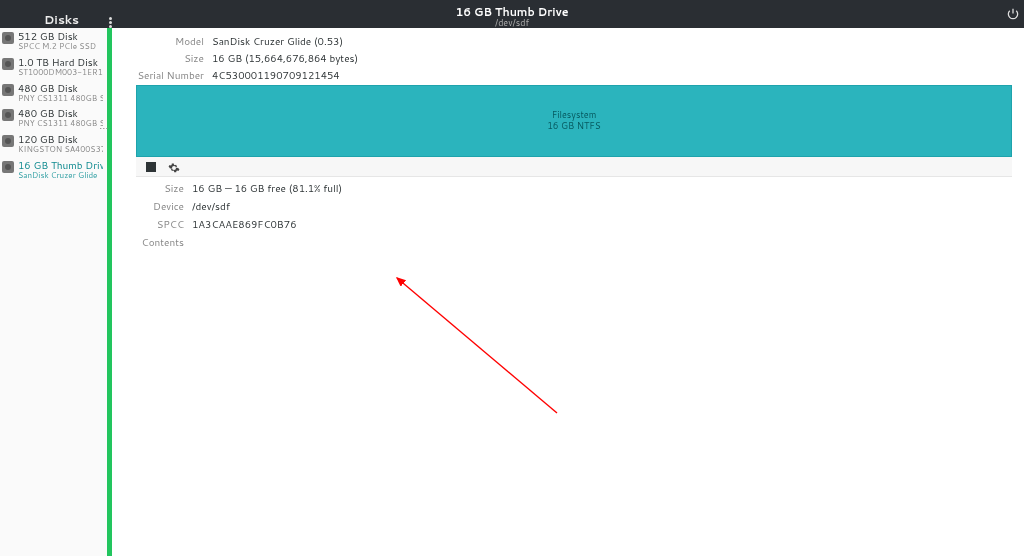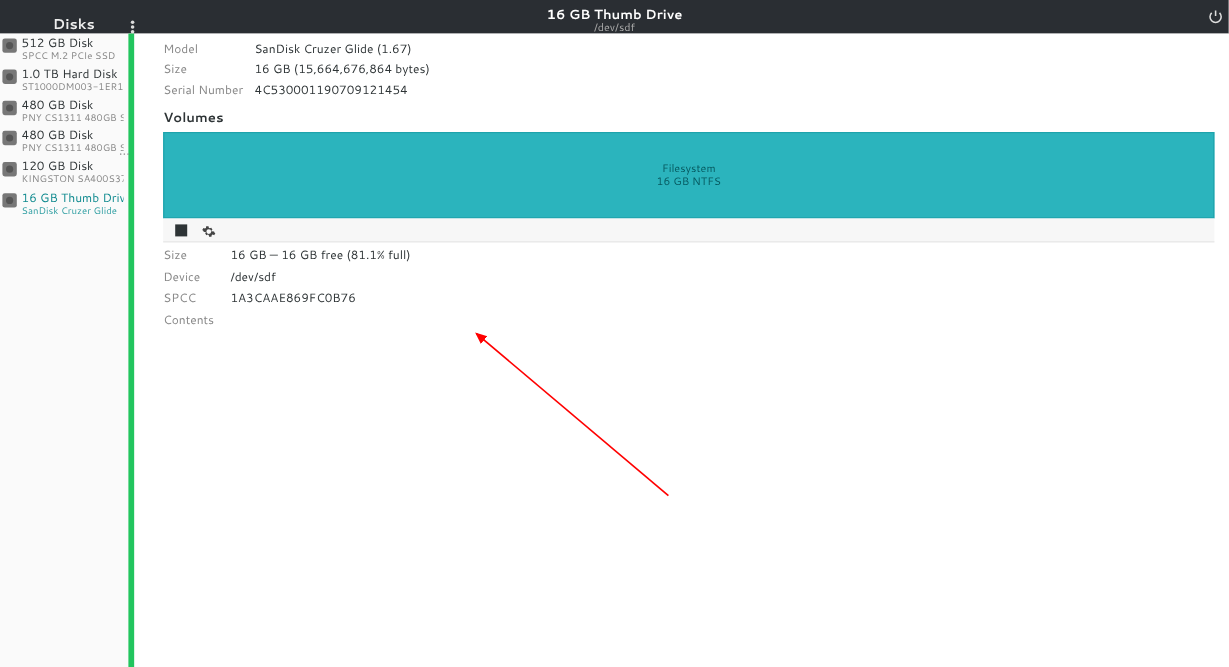--- a/index.html
+++ b/index.html
@@ -110,21 +110,21 @@
     background: #fff;
   }
   .kv-row {
     display: flex;
     gap: 8px;
     margin-bottom: 3px;
     font-size: 10px;
   }
   .kv-label {
     width: 68px;
-    text-align: left;
+    text-align: right;
     color: #888;
   }
   .kv-value { color: #2e3436; }
   .section-title {
     font-size: 11px;
     font-weight: 700;
     margin: 8px 0 4px 0;
   }
   .volume-block {
     height: 72px;
@@ -241,32 +241,31 @@
       </div>
     </div>
 
     <div class="sidebar-grip">⋮</div>
   </div>
 
   <div class="main">
 
     <div class="kv-row">
       <div class="kv-label">Model</div>
-      <div class="kv-value">SanDisk Cruzer Glide (1.67)</div>
+      <div class="kv-value">SanDisk Cruzer Glide (0.53)</div>
     </div>
     <div class="kv-row">
       <div class="kv-label">Size</div>
       <div class="kv-value">16 GB (15,664,676,864 bytes)</div>
     </div>
     <div class="kv-row">
       <div class="kv-label">Serial Number</div>
       <div class="kv-value">4C530001190709121454</div>
     </div>
 
-    <div class="section-title">Volumes</div>
 
     <div class="volume-block">
       <div>Filesystem</div>
       <div>16 GB NTFS</div>
     </div>
 
     <div class="vol-toolbar">
       <span class="btn stop"></span>
       <span class="btn gear">
         <svg viewBox="0 0 24 24" fill="#444">

